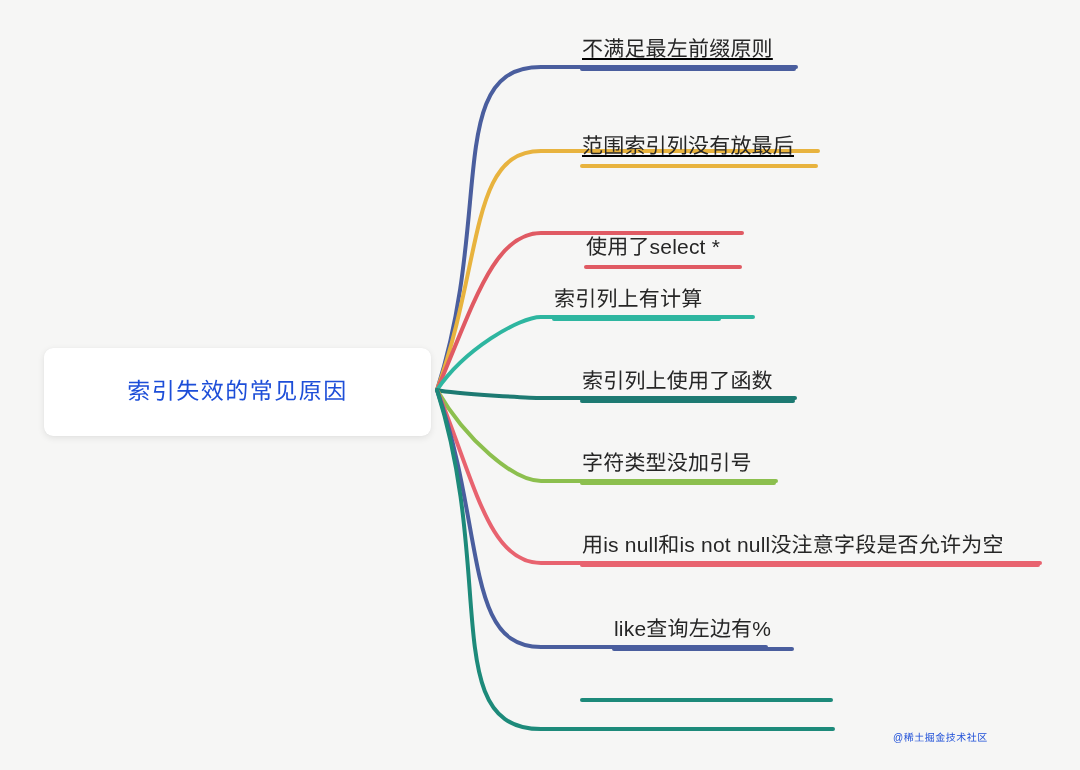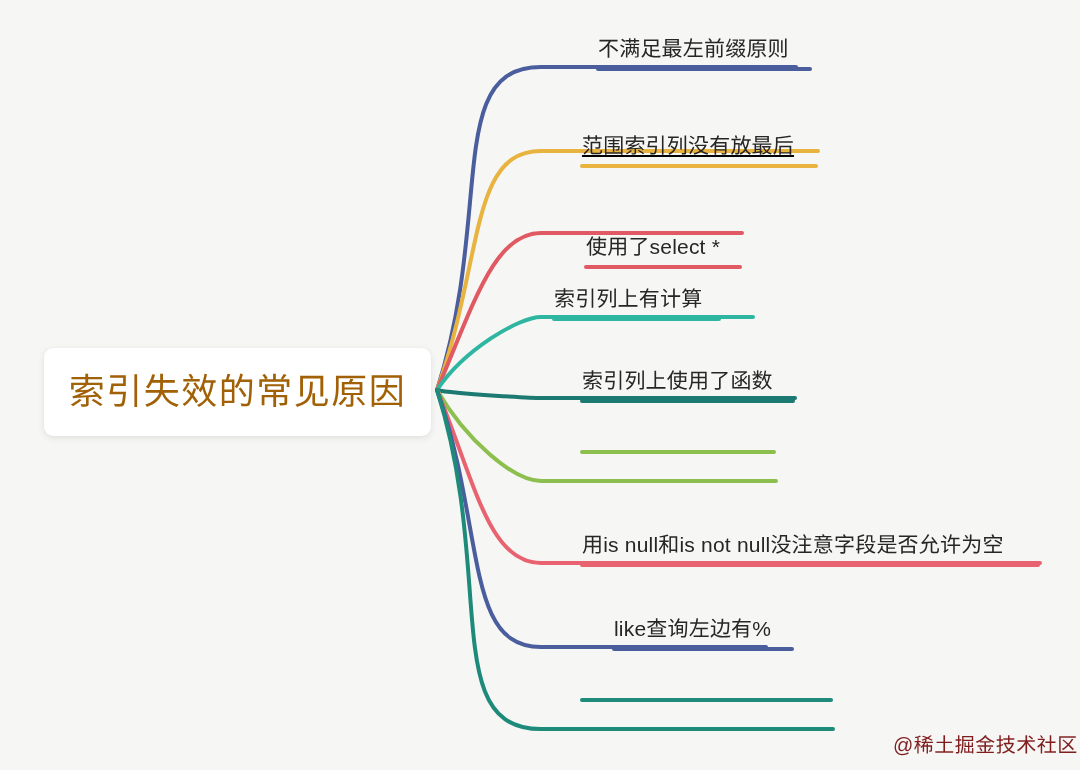--- a/index.html
+++ b/index.html
@@ -42,22 +42,22 @@
     background: #ffffff;
     border-radius: 9px;
     box-shadow: 0 2px 7px rgba(0, 0, 0, 0.09),
                 0 0 1px rgba(0, 0, 0, 0.06);
     display: flex;
     align-items: center;
     justify-content: center;
     box-sizing: border-box;
   }
   #root-node .root-label {
-    font-size: 36px;
-    color: #a16207;
+    font-size: 23px;
+    color: #1d4ed8;
     letter-spacing: 1.5px;
     line-height: 1.2;
     white-space: nowrap;
   }
 
   
   .branch-node {
     position: absolute;
     display: block;
   }
@@ -75,22 +75,22 @@
     height: 4px;
     border-radius: 2px;
     width: 100%;
   }
 
   
   #watermark {
     position: absolute;
     left: 893px;
     top: 729px;
-    font-size: 20px;
-    color: #7f1d1d;
+    font-size: 10px;
+    color: #1d4ed8;
     letter-spacing: 0.5px;
     white-space: nowrap;
   }
 </style>
 </head>
 <body>
 
 <div id="mindmap">
 
   <svg id="branch-curves" viewBox="0 0 1080 770" width="1080" height="770" xmlns="http://www.w3.org/2000/svg" aria-hidden="true">
@@ -103,41 +103,42 @@
       <path d="M 437 390 C 475.76 485.15, 489.1 563, 541 563 L 1040 563" fill="none" stroke="#e8636f" stroke-width="4" stroke-linecap="round" stroke-linejoin="round"></path>
       <path d="M 437 390 C 485.84000000000003 531.35, 463.9 647, 541 647 L 766 647" fill="none" stroke="#4a5e9e" stroke-width="4" stroke-linecap="round" stroke-linejoin="round"></path>
       <path d="M 437 390 C 495.68 576.45, 439.3 729, 541 729 L 833 729" fill="none" stroke="#1d8a7a" stroke-width="4" stroke-linecap="round" stroke-linejoin="round"></path>
     </svg>
 
   <div id="root-node">
     <span class="root-label">索引失效的常见原因</span>
   </div>
 
   <div id="branch-nodes">
-      <div class="branch-node" style="left: 596px; top: 36px; width: 216px;">
+      <div class="branch-node" style="left: 580px; top: 36px; width: 216px; text-decoration: underline;">
         <span class="branch-label">不满足最左前缀原则</span>
         <span class="branch-underline" style="background: rgb(74, 94, 158);"></span>
       </div>
       <div class="branch-node" style="left: 580px; top: 133px; width: 238px; text-decoration: underline;">
         <span class="branch-label">范围索引列没有放最后</span>
         <span class="branch-underline" style="background: rgb(232, 179, 62);"></span>
       </div>
       <div class="branch-node" style="left: 584px; top: 202px; width: 158px; margin-top: 32px;">
         <span class="branch-label">使用了select *</span>
         <span class="branch-underline" style="background: rgb(224, 90, 99);"></span>
       </div>
       <div class="branch-node" style="left: 552px; top: 286px; width: 169px;">
         <span class="branch-label">索引列上有计算</span>
         <span class="branch-underline" style="background: rgb(46, 182, 160);"></span>
       </div>
       <div class="branch-node" style="left: 580px; top: 368px; width: 215px;">
         <span class="branch-label">索引列上使用了函数</span>
         <span class="branch-underline" style="background: rgb(29, 122, 114);"></span>
       </div>
       <div class="branch-node" style="left: 580px; top: 450px; width: 196px;">
+        <span class="branch-label">字符类型没加引号</span>
         <span class="branch-underline" style="background: rgb(140, 191, 78);"></span>
       </div>
       <div class="branch-node" style="left: 580px; top: 532px; width: 460px;">
         <span class="branch-label">用is null和is not null没注意字段是否允许为空</span>
         <span class="branch-underline" style="background: rgb(232, 99, 111);"></span>
       </div>
       <div class="branch-node" style="left: 584px; top: 616px; width: 182px; margin-left: 28px;">
         <span class="branch-label">like查询左边有%</span>
         <span class="branch-underline" style="background: rgb(74, 94, 158);"></span>
       </div>

